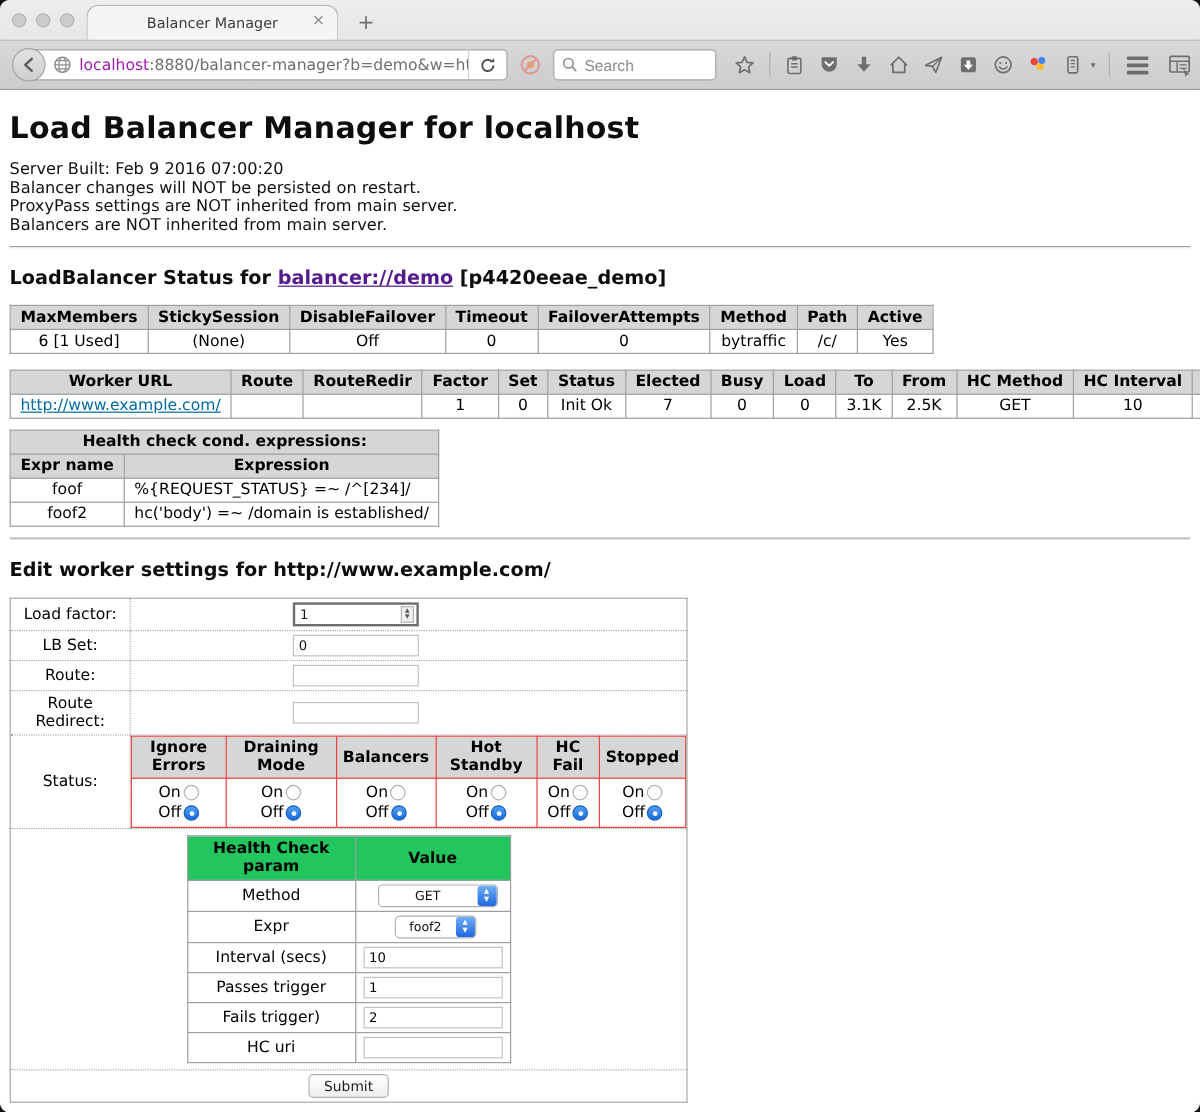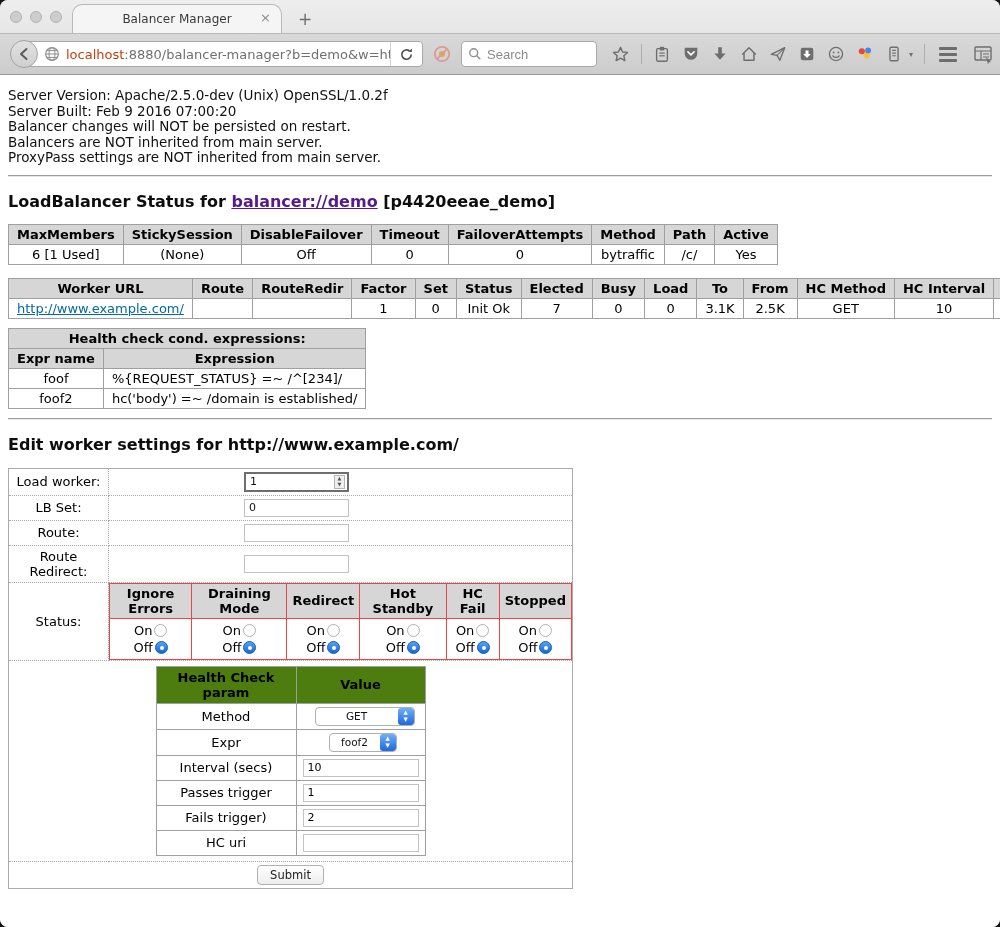--- a/index.html
+++ b/index.html
@@ -20,21 +20,21 @@
   .newtab { font-size:17px; color:#6f6f6f; margin:0 0 5px 16px; line-height:1; }
 
   
   .navbar { height:41px; background:linear-gradient(#d9d9d9,#cccccc); border-bottom:1px solid #989898;
             display:flex; align-items:center; padding:0 10px; }
   .backbtn { width:28px; height:28px; border-radius:50%; background:linear-gradient(#e2e2e2,#cfcfcf);
              border:1px solid #a3a3a3; display:flex; align-items:center; justify-content:center; z-index:2; flex:0 0 auto; }
   .urlbar { display:flex; align-items:center; height:26px; width:400px; margin-left:-15px; padding-left:20px;
             background:#fff; border:1px solid #a8a8a8; border-radius:4px; overflow:hidden; flex:0 0 auto; }
   .urltext { flex:1; font-size:13px; white-space:nowrap; overflow:hidden; margin-left:6px; }
-  .urltext .host { color:#c2410c; }
+  .urltext .host { color:#a21caf; }
   .urltext .rest { color:#6f6f6f; }
   .reload { border-left:1px solid #d2d2d2; padding:0 8px; height:100%; display:flex; align-items:center; }
   .blockicon { margin:0 10px; display:flex; align-items:center; }
   .searchbar { display:flex; align-items:center; height:26px; width:136px; background:#fff;
                border:1px solid #a8a8a8; border-radius:4px; padding:0 6px; flex:0 0 auto; }
   .searchbar input { border:none; outline:none; width:100px; font-size:13px; color:#444; margin-left:5px;
                      font-family:Liberation Sans, sans-serif; background:transparent; }
   .searchbar input::placeholder { color:#8b8b8b; }
   .tbicons { display:flex; align-items:center; margin-left:14px; gap:11px; }
   .tbsep { width:1px; height:20px; background:#aeaeae; }
@@ -72,21 +72,21 @@
           display:flex; flex-direction:column; align-items:center; justify-content:center; font-size:5px; color:#555; line-height:1.1; }
   table.status-table { border-collapse:collapse; width:100%; font-size:13px; }
   table.status-table th, table.status-table td { border:1px solid #ef4444; padding:2px 5px; text-align:center; }
   table.status-table th { background:#d6d6d6; }
   .radio-line { display:flex; align-items:center; justify-content:center; gap:2px; margin:2px 0; }
   .radio { display:inline-block; width:13px; height:13px; border-radius:50%; background:#fdfdfd; border:1px solid #b2b2b2; position:relative; }
   .radio.checked { background:linear-gradient(#55a1f2,#1668dc); border:1px solid #1660c0; }
   .radio.checked::after { content:""; position:absolute; left:4px; top:4px; width:4px; height:4px; border-radius:50%; background:#fff; }
   table.hc-table { border-collapse:collapse; margin:2px auto; font-size:13px; }
   table.hc-table th, table.hc-table td { border:1px solid #9f9f9f; padding:3px 6px; text-align:center; }
-  table.hc-table th { background:#4d7c0f; }
+  table.hc-table th { background:#22c55e; }
   table.hc-table td.hclabel { width:140px; }
   table.hc-table td.hcval { width:128px; text-align:left; }
   input.hcfld { width:116px; height:18px; border:1px solid #c2c2c2; font-size:11px; padding:1px 4px;
                 font-family:"DejaVu Sans","Liberation Sans",sans-serif; }
   .mac-select { display:inline-flex; align-items:center; height:19px; background:#fff; border:1px solid #b0b0b0;
                 border-radius:4px; overflow:hidden; vertical-align:middle; }
   .mac-select .txt { flex:1; text-align:center; font-size:10.5px; color:#111; padding:0 4px; }
   .mac-select .stepper { width:16px; align-self:stretch; background:linear-gradient(#6fb0f6,#2066e0); color:#fff;
                          display:flex; flex-direction:column; align-items:center; justify-content:center;
                          font-size:5.5px; line-height:1.2; border-radius:3px; }
@@ -210,27 +210,27 @@
           <line x1="2" y1="7" x2="18" y2="7" stroke="#6e6e6e" stroke-width="1.2"></line>
           <line x1="8" y1="7" x2="8" y2="16" stroke="#6e6e6e" stroke-width="1.2"></line>
           <line x1="10" y1="10" x2="16" y2="10" stroke="#6e6e6e" stroke-width="1"></line>
           <line x1="10" y1="13" x2="16" y2="13" stroke="#6e6e6e" stroke-width="1"></line>
           <path d="M13 13 l5 5 -2 .3 -1 2 Z" fill="#6e6e6e"></path>
         </svg>
     </span>
   </div>
 
   <div class="content">
+    <h1>Load Balancer Manager for localhost</h1>
 
     <div class="info">
-        <div>Server Version: Apache/2.5.0-dev (Unix) OpenSSL/1.0.2f</div>
         <div>Server Built: Feb 9 2016 07:00:20</div>
         <div>Balancer changes will NOT be persisted on restart.</div>
+        <div>ProxyPass settings are NOT inherited from main server.</div>
         <div>Balancers are NOT inherited from main server.</div>
-        <div>ProxyPass settings are NOT inherited from main server.</div>
       </div>
 
     <hr>
 
     <h3>
       <span>LoadBalancer Status for </span><a href="#">balancer://demo</a><span> [p4420eeae_demo]</span>
     </h3>
 
     <table class="data-table" id="balancer-table">
         <tbody>
@@ -314,21 +314,21 @@
         </tbody>
       </table>
 
     <hr>
 
     <h3>Edit worker settings for http://www.example.com/</h3>
 
     <table class="form-table">
       <tbody id="form-body">
           <tr>
-            <td class="flabel">Load worker:</td>
+            <td class="flabel">Load factor:</td>
             <td class="fval"><span class="numwrap"><input class="fld num" value="1" style=""><span class="spin">▲<br>▼</span></span></td>
           </tr>
           <tr>
             <td class="flabel">LB Set:</td>
             <td class="fval"><input class="fld" value="0" style=""></td>
           </tr>
           <tr>
             <td class="flabel">Route:</td>
             <td class="fval"><input class="fld" style=""></td>
           </tr>
@@ -337,21 +337,21 @@
             <td class="fval"><input class="fld" style=""></td>
           </tr>
           <tr>
             <td class="flabel">Status:</td>
             <td style="padding: 0px;">
               <table class="status-table">
                 <tbody>
                   <tr>
                     <th>Ignore Errors</th>
                     <th>Draining Mode</th>
-                    <th>Redirect</th>
+                    <th>Balancers</th>
                     <th>Hot Standby</th>
                     <th>HC Fail</th>
                     <th>Stopped</th>
                   </tr>
                   <tr>
                     <td>
                       <div class="radio-line">
                         <span>On</span>
                         <span class="radio"></span>
                       </div>

